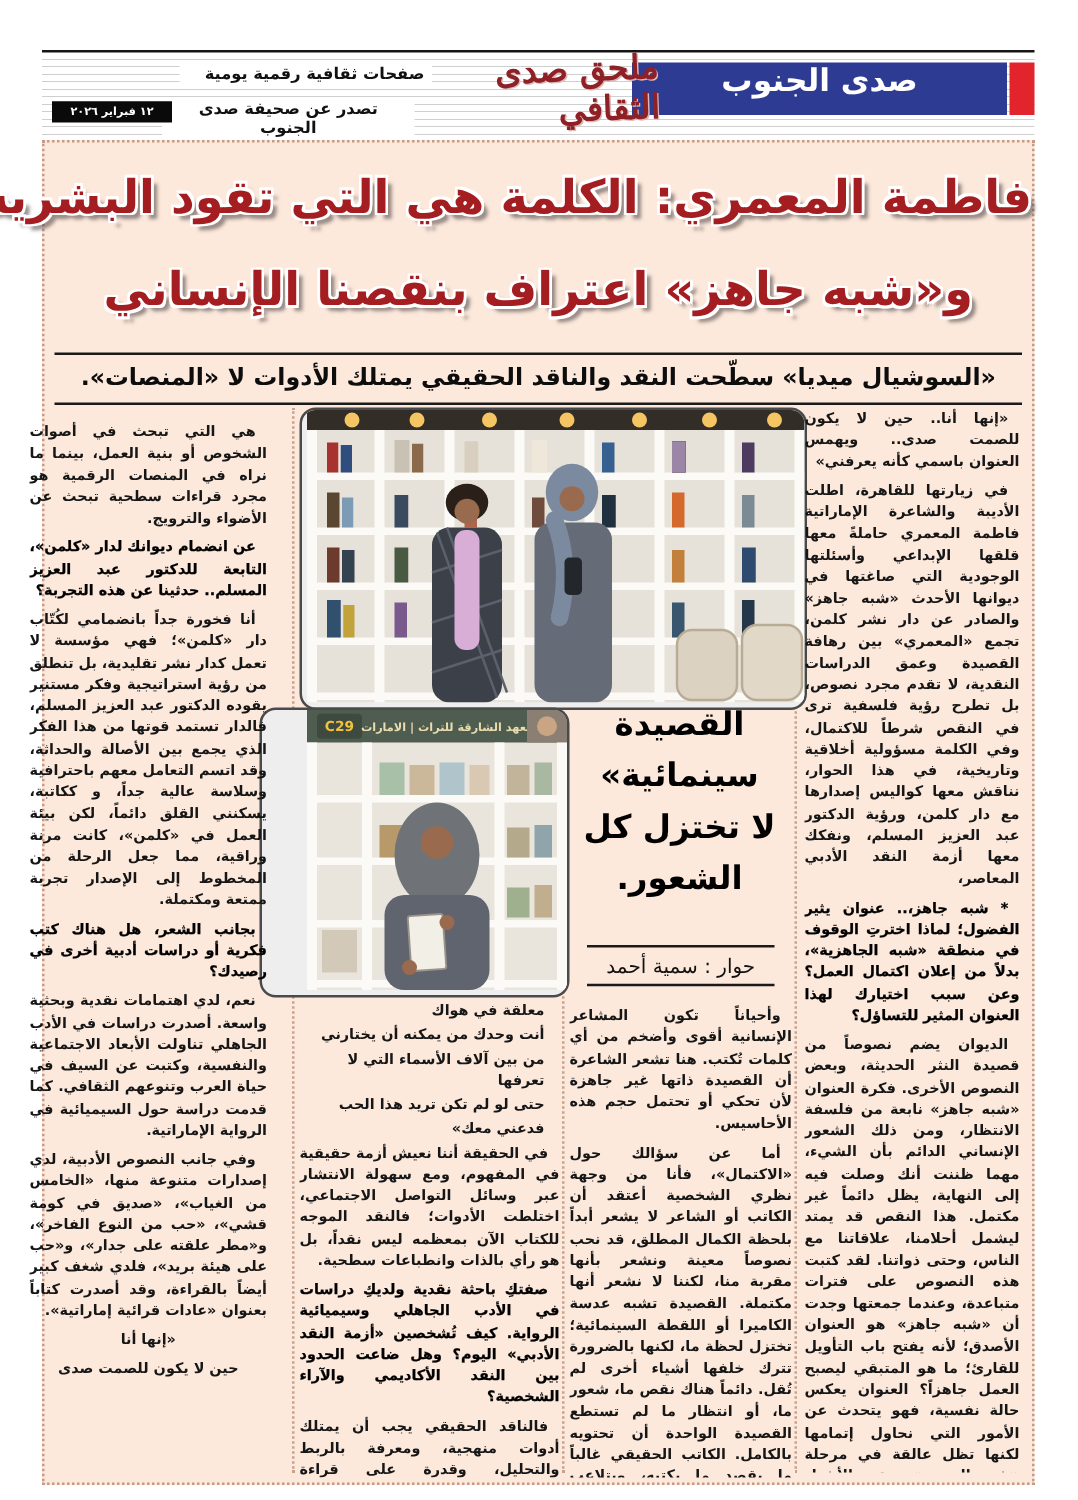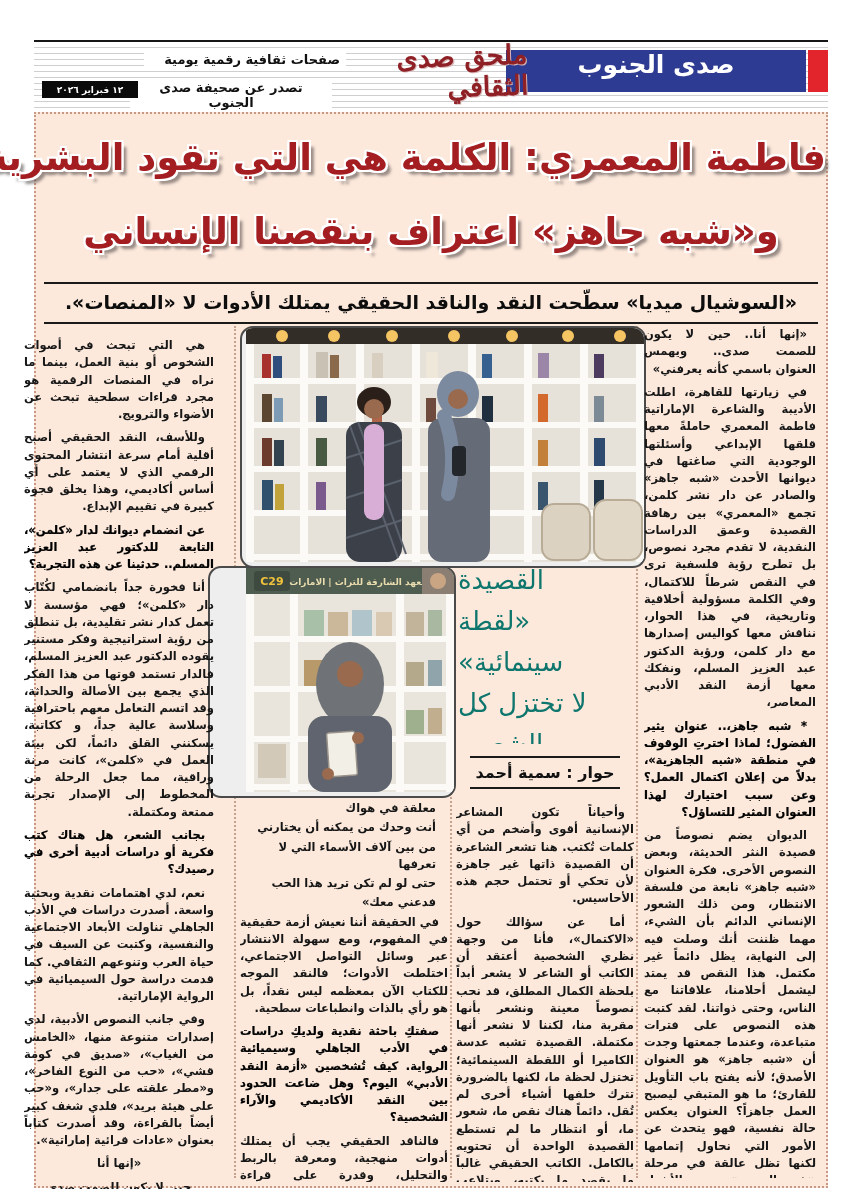--- a/index.html
+++ b/index.html
@@ -43,23 +43,23 @@
   .col-d{right:612px;top:212px;width:190px;height:852px;margin-top:11px;}
   .para{margin:0 0 6px;}
   .para.p,.para.q{text-align:justify;text-indent:9px;}
   .para.q{color:#000;-webkit-text-stroke:.2px #000;}
   .para.poem{text-align:right;padding-right:12px;margin:0 0 2px;}
   .para.center{text-align:center;margin-top:4px;}
   .vsep{position:absolute;top:212px;height:852px;width:0;border-left:2px dotted #c9a28d;}
   .s1{right:188px;} .s2{right:374px;} .s3{right:590px;}
   
   .pullquote{position:absolute;right:196px;top:448px;width:172px;height:182px;overflow:hidden;}
-  .para.pq{text-align:left;font-size:26px;line-height:1.42;font-weight:normal;color:#0f766e;margin:0 0 4px;}
+  .para.pq{text-align:center;font-size:26px;line-height:1.42;font-weight:bold;color:#000000;margin:0 0 4px;}
   .byline{position:absolute;right:206px;top:642px;width:150px;text-align:center;
-    font-size:16px;font-weight:bold;color:#111;border-top:2px solid #1a1a1a;
+    font-size:16px;font-weight:normal;color:#111;border-top:2px solid #1a1a1a;
     border-bottom:2px solid #1a1a1a;padding:5px 0;}
   
   .photo{position:absolute;border:2px solid #4a4a4a;border-radius:13px;overflow:hidden;background:#eee;}
   .photo1{right:180px;top:212px;width:402px;height:238px;}
   .photo2{right:370px;top:452px;width:212px;height:228px;padding-left:32px;}
   .photo svg{display:block;}
 </style>
 </head>
 <body>
 
@@ -209,21 +209,20 @@
           <rect x="62" y="148" width="84" height="76" rx="16" fill="#5f646e"></rect>
           <rect x="82" y="164" width="28" height="44" rx="2" fill="#f2efe7" stroke="#9a938a" stroke-width="1.5" transform="rotate(-4 96 186)"></rect>
           <circle cx="82" cy="206" r="6" fill="#9a6a4e"></circle>
             <circle cx="112" cy="170" r="6" fill="#9a6a4e"></circle>
         </g>
       </svg>
     </div>
 
     <div class="pullquote">
         <div class="para pq">القصيدة</div>
-        <div class="para pq">«لقطة</div>
         <div class="para pq">سينمائية»</div>
         <div class="para pq">لا تختزل كل</div>
         <div class="para pq">الشعور.</div>
       </div>
     <div class="byline">حوار : سمية أحمد</div>
 
     <div class="col col-a">
         <div class="para p">«إنها أنا.. حين لا يكون للصمت صدى.. ويهمس العنوان باسمي كأنه يعرفني»</div>
         <div class="para p">في زيارتها للقاهرة، اطلت الأديبة والشاعرة الإماراتية فاطمة المعمري حاملةً معها قلقها الإبداعي وأسئلتها الوجودية التي صاغتها في ديوانها الأحدث «شبه جاهز» والصادر عن دار نشر كلمن، تجمع «المعمري» بين رهافة القصيدة وعمق الدراسات النقدية، لا تقدم مجرد نصوص، بل تطرح رؤية فلسفية ترى في النقص شرطاً للاكتمال، وفي الكلمة مسؤولية أخلاقية وتاريخية، في هذا الحوار، نناقش معها كواليس إصدارها مع دار كلمن، ورؤية الدكتور عبد العزيز المسلم، ونفكك معها أزمة النقد الأدبي المعاصر،</div>
         <div class="para q">* شبه جاهز،.. عنوان يثير الفضول؛ لماذا اخترتِ الوقوف في منطقة «شبه الجاهزية»، بدلاً من إعلان اكتمال العمل؟ وعن سبب اختيارك لهذا العنوان المثير للتساؤل؟</div>
@@ -238,21 +237,20 @@
         <div class="para poem">أنت وحدك من يمكنه أن يختارني</div>
         <div class="para poem">من بين آلاف الأسماء التي لا تعرفها</div>
         <div class="para poem">حتى لو لم تكن تريد هذا الحب</div>
         <div class="para poem">فدعني معك»</div>
         <div class="para p">في الحقيقة أننا نعيش أزمة حقيقية في المفهوم، ومع سهولة الانتشار عبر وسائل التواصل الاجتماعي، اختلطت الأدوات؛ فالنقد الموجه للكتاب الآن بمعظمه ليس نقداً، بل هو رأي بالذات وانطباعات سطحية.</div>
         <div class="para q">صفتكِ باحثة نقدية ولديكِ دراسات في الأدب الجاهلي وسيميائية الرواية. كيف تُشخصين «أزمة النقد الأدبي» اليوم؟ وهل ضاعت الحدود بين النقد الأكاديمي والآراء الشخصية؟</div>
         <div class="para p">فالناقد الحقيقي يجب أن يمتلك أدوات منهجية، ومعرفة بالربط والتحليل، وقدرة على قراءة الفرضيات خلف النص الدراسات النقدية الأكاديمية الممنهجة</div>
       </div>
     <div class="col col-d">
         <div class="para p">هي التي تبحث في أصوات الشخوص أو بنية العمل، بينما ما نراه في المنصات الرقمية هو مجرد قراءات سطحية تبحث عن الأضواء والترويج.</div>
-        <div class="para p">وللأسف، النقد الحقيقي أصبح أقلية أمام سرعة انتشار المحتوى الرقمي الذي لا يعتمد على أي أساس أكاديمي، وهذا يخلق فجوة كبيرة في تقييم الإبداع.</div>
         <div class="para q">عن انضمام ديوانك لدار «كلمن»، التابعة للدكتور عبد العزيز المسلم.. حدثينا عن هذه التجربة؟</div>
         <div class="para p">أنا فخورة جداً بانضمامي لكُتّاب دار «كلمن»؛ فهي مؤسسة لا تعمل كدار نشر تقليدية، بل تنطلق من رؤية استراتيجية وفكر مستنير يقوده الدكتور عبد العزيز المسلم، فالدار تستمد قوتها من هذا الفكر الذي يجمع بين الأصالة والحداثة، وقد اتسم التعامل معهم باحترافية وسلاسة عالية جداً، و ككاتبة، يسكنني القلق دائماً، لكن بيئة العمل في «كلمن»، كانت مرنة وراقية، مما جعل الرحلة من المخطوط إلى الإصدار تجربة ممتعة ومكتملة.</div>
         <div class="para q">بجانب الشعر، هل هناك كتب فكرية أو دراسات أدبية أخرى في رصيدك؟</div>
         <div class="para p">نعم، لدي اهتمامات نقدية وبحثية واسعة. أصدرت دراسات في الأدب الجاهلي تناولت الأبعاد الاجتماعية والنفسية، وكتبت عن السيف في حياة العرب وتنوعهم الثقافي. كما قدمت دراسة حول السيميائية في الرواية الإماراتية.</div>
         <div class="para p">وفي جانب النصوص الأدبية، لدي إصدارات متنوعة منها، «الخامس من الغياب»، «صديق في كومة قشي»، «حب من النوع الفاخر»، و«مطر علقته على جدار»، و«حب على هيئة بريد»، فلدي شغف كبير أيضاً بالقراءة، وقد أصدرت كتاباً بعنوان «عادات قرائية إماراتية».</div>
         <div class="para center">«إنها أنا</div>
         <div class="para center">حين لا يكون للصمت صدى</div>
       </div>
 
   </div>

